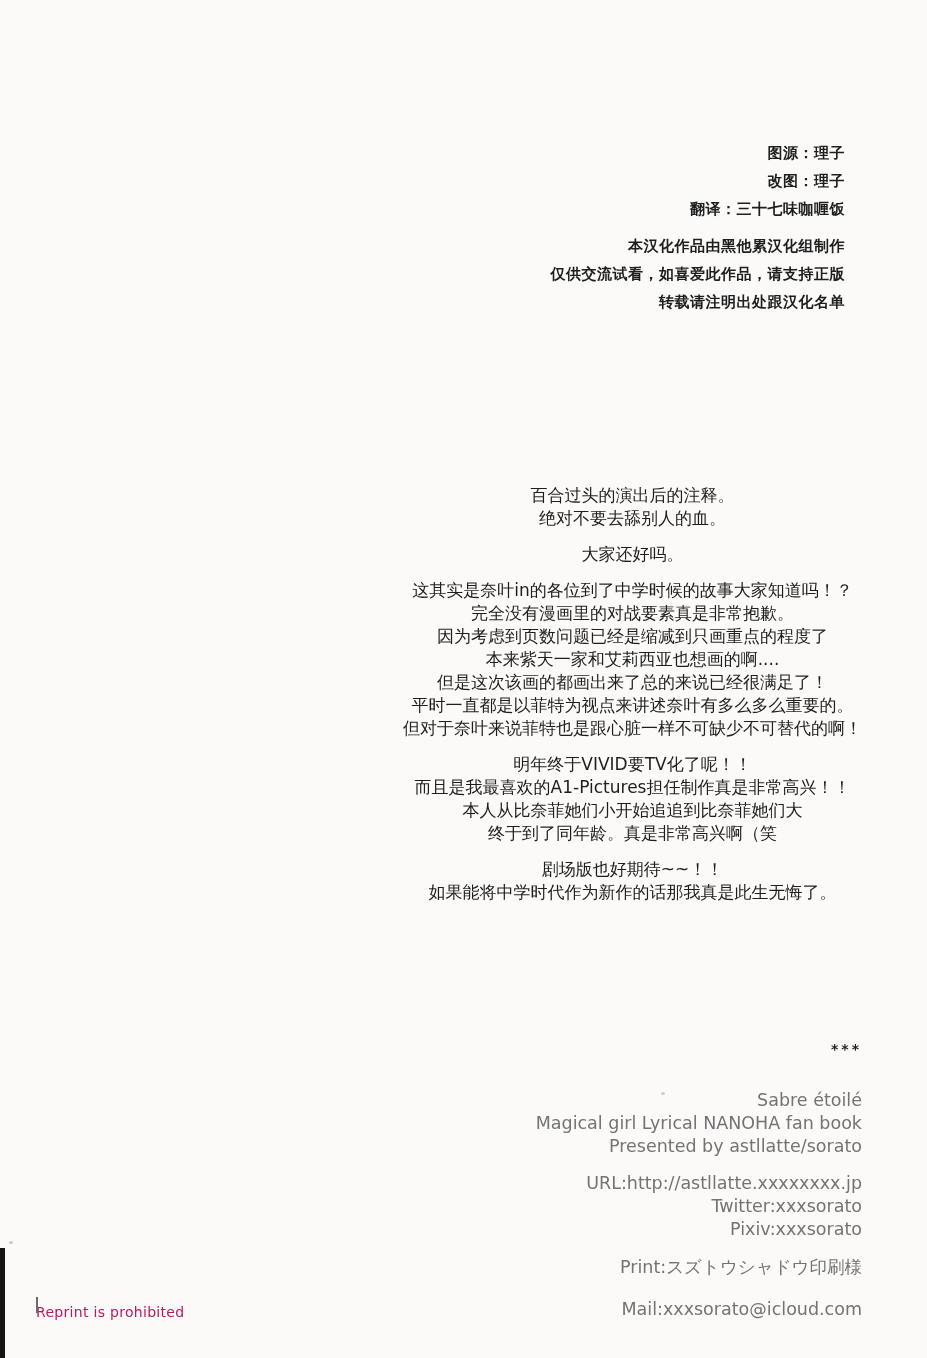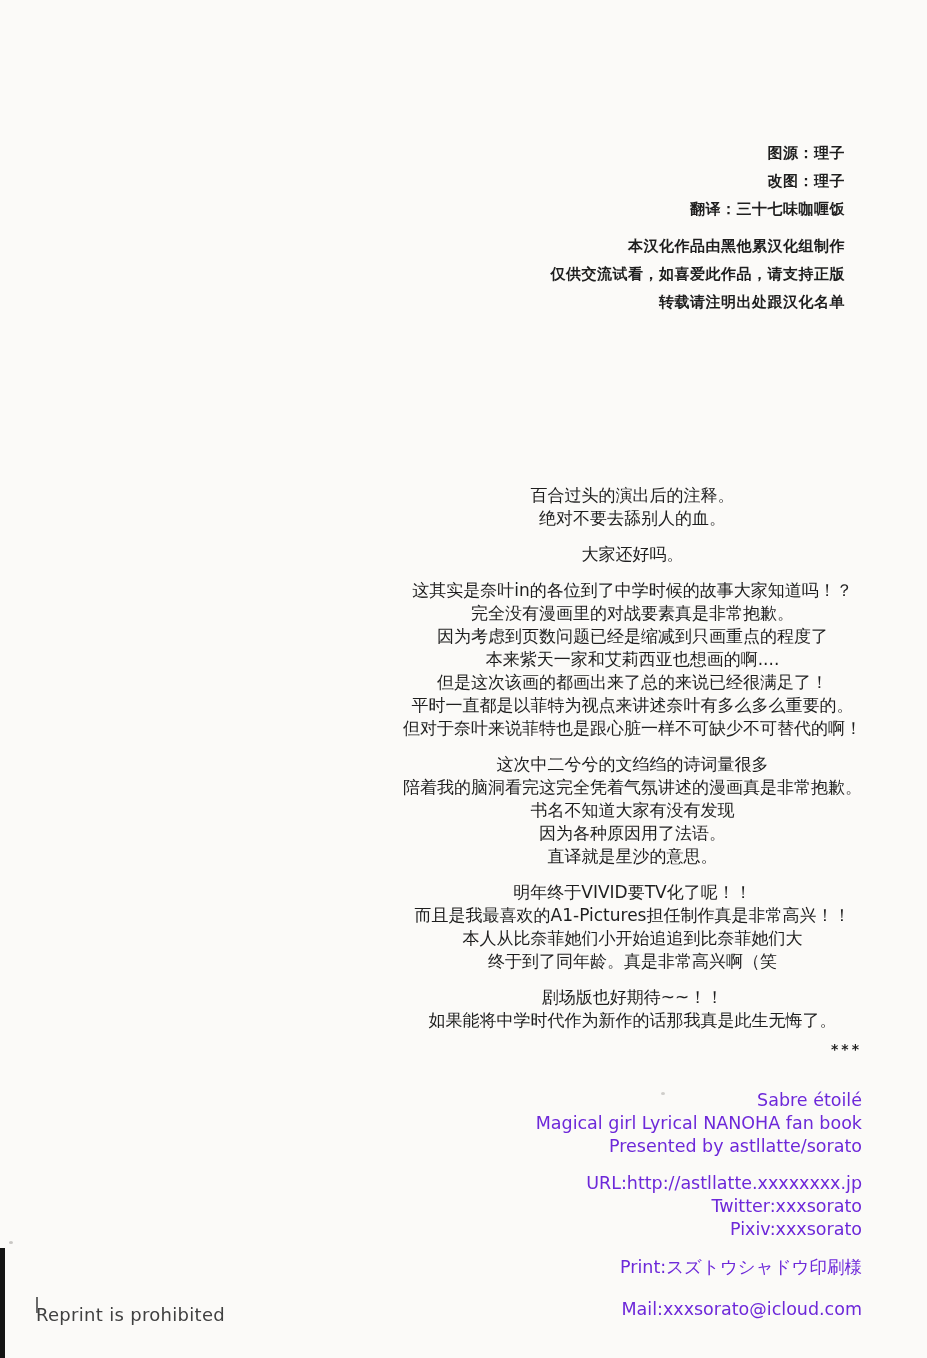--- a/index.html
+++ b/index.html
@@ -51,34 +51,34 @@
     text-align: right;
   }
 
   
   .footer-block {
     position: absolute;
     right: 65px;
     text-align: right;
     font-size: 17.5px;
     line-height: 23px;
-    color: #6d28d9;
+    color: #737373;
     white-space: nowrap;
   }
   .book-info    { top: 1089px; }
   .contact-web  { top: 1172px; margin-left: 40px; }
   .print-line   { top: 1256px; }
   .mail-line    { top: 1298px; }
 
   .reprint-notice {
     position: absolute;
     left: 36px;
     top: 1304px;
-    font-size: 18px;
-    color: #404040;
+    font-size: 14px;
+    color: #be185d;
     letter-spacing: 0.3px;
   }
 
   
   .scan-edge-bar {
     position: absolute;
     left: 0;
     top: 1248px;
     width: 5px;
     height: 110px;
@@ -137,27 +137,20 @@
     <div class="para">
       <div class="line">这其实是奈叶in的各位到了中学时候的故事大家知道吗！？</div>
       <div class="line">完全没有漫画里的对战要素真是非常抱歉。</div>
       <div class="line">因为考虑到页数问题已经是缩减到只画重点的程度了</div>
       <div class="line">本来紫天一家和艾莉西亚也想画的啊....</div>
       <div class="line">但是这次该画的都画出来了总的来说已经很满足了！</div>
       <div class="line">平时一直都是以菲特为视点来讲述奈叶有多么多么重要的。</div>
       <div class="line">但对于奈叶来说菲特也是跟心脏一样不可缺少不可替代的啊！</div>
     </div>
     <div class="para">
-      <div class="line">这次中二兮兮的文绉绉的诗词量很多</div>
-      <div class="line">陪着我的脑洞看完这完全凭着气氛讲述的漫画真是非常抱歉。</div>
-      <div class="line">书名不知道大家有没有发现</div>
-      <div class="line">因为各种原因用了法语。</div>
-      <div class="line">直译就是星沙的意思。</div>
-    </div>
-    <div class="para">
       <div class="line">明年终于VIVID要TV化了呢！！</div>
       <div class="line">而且是我最喜欢的A1-Pictures担任制作真是非常高兴！！</div>
       <div class="line">本人从比奈菲她们小开始追追到比奈菲她们大</div>
       <div class="line">终于到了同年龄。真是非常高兴啊（笑</div>
     </div>
     <div class="para">
       <div class="line">剧场版也好期待~~！！</div>
       <div class="line">如果能将中学时代作为新作的话那我真是此生无悔了。</div>
     </div>
   </div>

